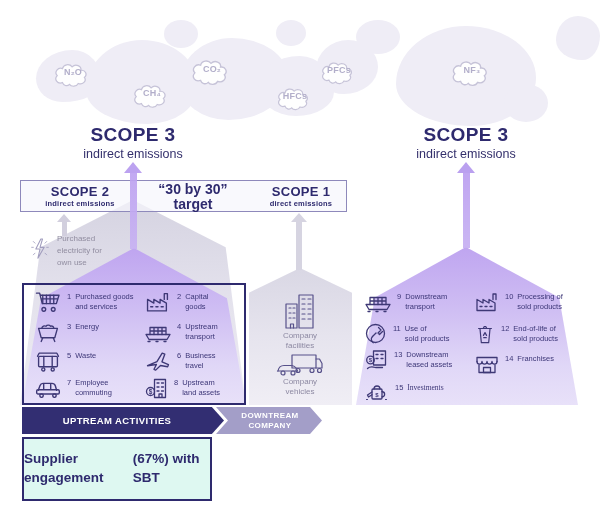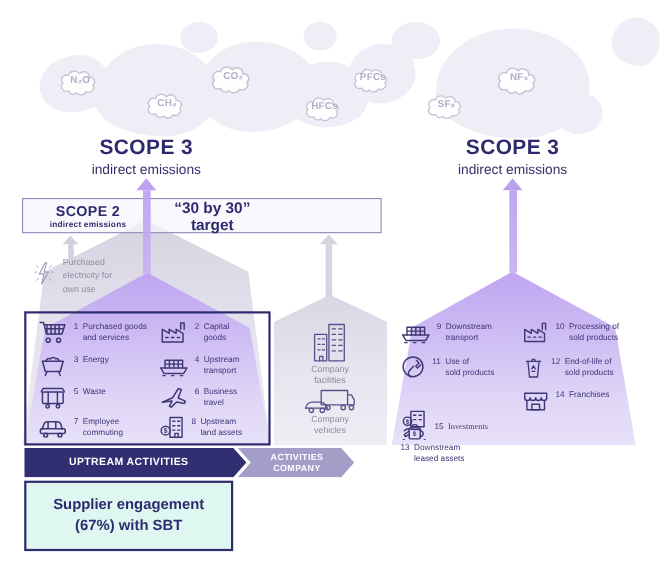--- a/index.html
+++ b/index.html
@@ -83,21 +83,21 @@
   .item{position:absolute;display:flex;gap:5px;align-items:flex-start;z-index:4;}
   .item svg{flex:0 0 auto;}
   .item .txt{display:flex;gap:4px;font-size:7.5px;line-height:1.35;color:#3c3677;font-weight:500;margin-top:2px;}
   .item .lines span{display:block;}
   .il1{left:34px;top:290px;}  .il2{left:144px;top:290px;}
   .il3{left:34px;top:320px;}  .il4{left:144px;top:320px;}
   .il5{left:34px;top:349px;}  .il6{left:144px;top:349px;}
   .il7{left:34px;top:376px;}  .il8{left:144px;top:376px;}
   .ir9{left:364px;top:290px;} .ir10{left:474px;top:290px;}
   .ir11{left:364px;top:322px;}.ir12{left:474px;top:322px;}
-  .ir13{left:364px;top:371px;flex-direction:column;}.ir14{left:474px;top:352px;}
+  .ir13{left:364px;top:348px;}.ir14{left:474px;top:352px;}
   .ir15{left:364px;top:381px;}
 
   
   .mid-icon{position:absolute;z-index:4;}
   .mid-label{position:absolute;z-index:4;width:48px;text-align:center;font-size:8px;line-height:1.3;color:#8d89a2;}
   .lbl-fac{left:276px;top:331px;}
   .lbl-veh{left:276px;top:377px;}
 
   
   .chev{position:absolute;top:407px;height:27px;z-index:3;color:#fff;}
@@ -108,21 +108,21 @@
   .chev-down{left:314px;width:203px;background:#322e72;
     clip-path:polygon(0 0,94.1% 0,100% 50%,94.1% 100%,0 100%,5.9% 50%);}
   .chev .lab{position:absolute;inset:0;display:flex;align-items:center;justify-content:center;
     font-size:9.5px;font-weight:700;letter-spacing:.4px;}
   .chev-up .lab{padding-right:12px;}
   .chev-down .lab{padding-left:10px;padding-right:10px;}
   .chev-rep .lab{flex-direction:column;line-height:1.2;font-size:8px;padding-left:10px;padding-right:8px;}
 
   
   .supplier{left:22px;top:437px;width:190px;height:64px;z-index:3;background:#def8f1;
-    border:2px solid #2e2a6e;box-sizing:border-box;display:flex;flex-direction:column;
+    border:2px solid #2e2a6e;box-sizing:border-box;display:flex;flex-direction:row;
     align-items:center;justify-content:center;color:#2e2a6e;font-weight:700;font-size:13.5px;line-height:1.4;}
 
   svg.ic{stroke:#3e3876;fill:none;stroke-width:1.3;stroke-linecap:round;stroke-linejoin:round;}
   svg.ic text{stroke:none;fill:#3e3876;font-weight:bold;}
   svg.gic{stroke:#a19dbe;fill:none;stroke-width:1.3;stroke-linecap:round;stroke-linejoin:round;}
   svg.cloud-svg{stroke:#c6c3d8;fill:rgba(255,255,255,.9);stroke-width:1.4;stroke-linecap:round;}
   svg.mic{stroke:#57518a;fill:none;stroke-width:1.2;stroke-linecap:round;stroke-linejoin:round;}
 </style>
 </head>
 <body>
@@ -164,26 +164,20 @@
         <path d="M12 31c-6 2-10-4-6-8-4-4 1-10 6-8 1-5 8-6 11-2 4-4 11-1 10 4 5-1 8 5 4 8 3 4-2 9-7 7-2 4-8 4-10 1-3 3-7 1-8-2z"></path>
       </svg>
     <div class="formula">HFCs</div>
   </div>
   <div class="gas" style="left:319px;top:54px;">
     <svg class="cloud-svg" width="40" height="34" viewBox="0 0 48 40">
         <path d="M12 31c-6 2-10-4-6-8-4-4 1-10 6-8 1-5 8-6 11-2 4-4 11-1 10 4 5-1 8 5 4 8 3 4-2 9-7 7-2 4-8 4-10 1-3 3-7 1-8-2z"></path>
       </svg>
     <div class="formula">PFCs</div>
   </div>
-  <div class="gas" style="left:386px;top:78px;">
-    <svg class="cloud-svg" width="40" height="34" viewBox="0 0 48 40">
-        <path d="M12 31c-6 2-10-4-6-8-4-4 1-10 6-8 1-5 8-6 11-2 4-4 11-1 10 4 5-1 8 5 4 8 3 4-2 9-7 7-2 4-8 4-10 1-3 3-7 1-8-2z"></path>
-      </svg>
-    <div class="formula">SF₆</div>
-  </div>
   <div class="gas" style="left:449px;top:52px;">
     <svg class="cloud-svg" width="46" height="38" viewBox="0 0 48 40">
         <path d="M12 31c-6 2-10-4-6-8-4-4 1-10 6-8 1-5 8-6 11-2 4-4 11-1 10 4 5-1 8 5 4 8 3 4-2 9-7 7-2 4-8 4-10 1-3 3-7 1-8-2z"></path>
       </svg>
     <div class="formula">NF₃</div>
   </div>
 
   <div class="s3" style="left:33px;top:124px;">
     <div class="t">SCOPE 3</div>
     <div class="s">indirect emissions</div>
@@ -210,20 +204,24 @@
   <div class="abs navy-rect"></div>
 
   <div class="abs scope-box">
     <div class="sb-block sb-scope2">
       <div class="sb-title">SCOPE 2</div>
       <div class="sb-sub">indirect emissions</div>
     </div>
     <div class="sb-block sb-target">
       <div>“30 by 30”</div>
       <div>target</div>
+    </div>
+    <div class="sb-block sb-scope1">
+      <div class="sb-title">SCOPE 1</div>
+      <div class="sb-sub">direct emissions</div>
     </div>
   </div>
 
   <div class="up-arrow ar-purple-left">
     <div class="head" style="border-bottom-color:#b79bef;"></div>
     <div class="shaft"></div>
   </div>
   <div class="up-arrow ar-purple-right">
     <div class="head" style="border-bottom-color:#b79bef;"></div>
     <div class="shaft"></div>
@@ -480,21 +478,21 @@
           <span></span>
         </span>
       </div>
   </div>
 
   <div class="chev chev-up">
     <div class="lab">UPTREAM ACTIVITIES</div>
   </div>
   <div class="chev chev-rep">
     <div class="lab">
-      <span>ACTIVITIES</span>
+      <span>DOWNTREAM</span>
       <span>COMPANY</span>
     </div>
   </div>
 
   <div class="abs supplier">
     <div>Supplier engagement</div>
     <div>(67%) with SBT</div>
   </div>
 
 </div>

